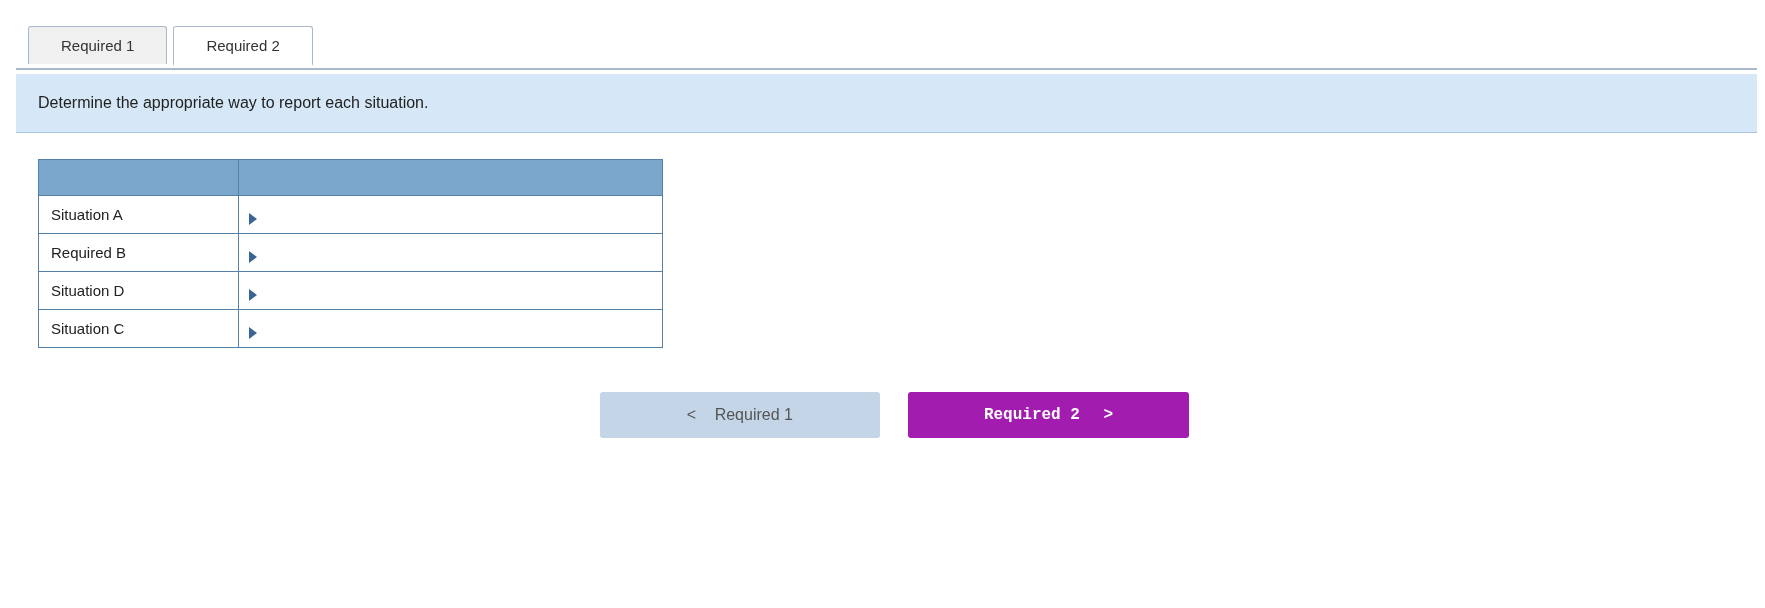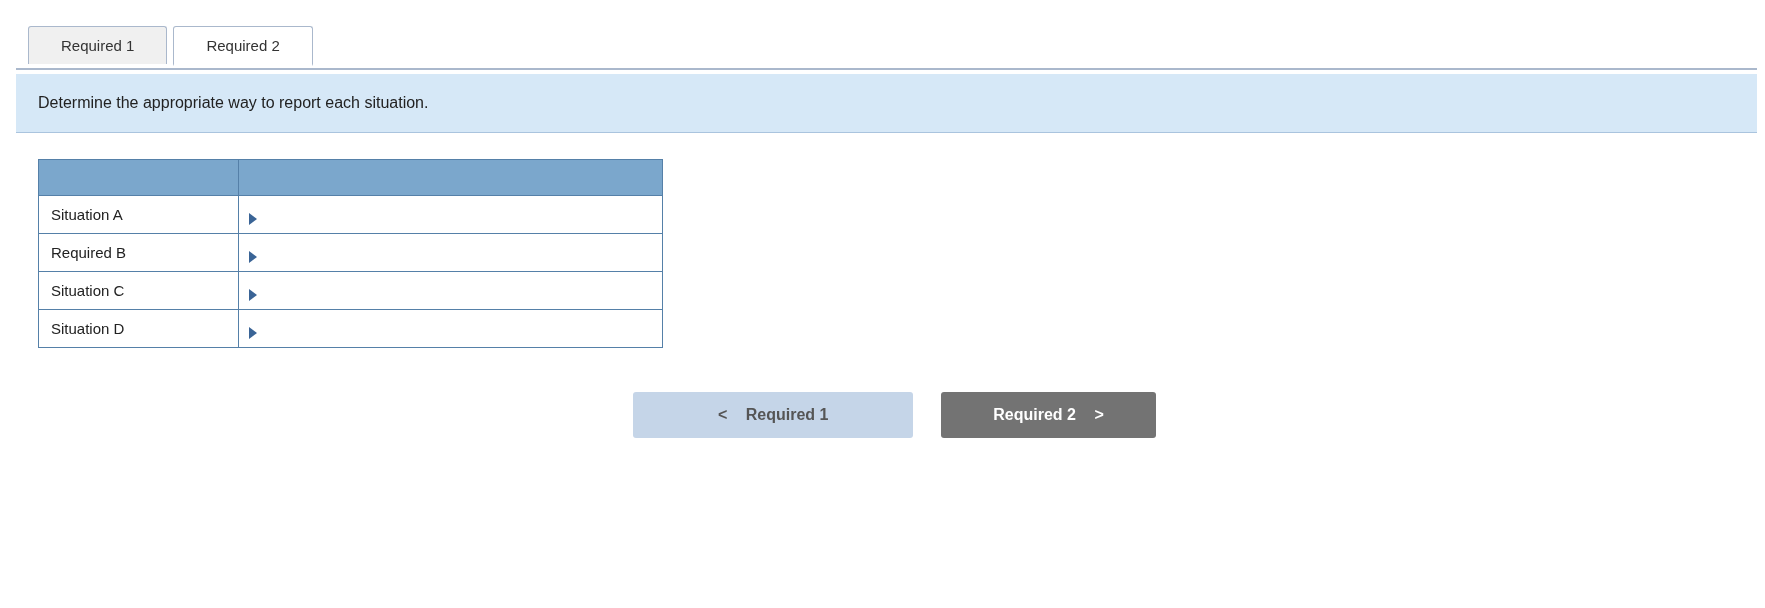--- a/index.html
+++ b/index.html
@@ -128,36 +128,37 @@
       margin-top: 40px;
       padding-bottom: 40px;
     }
 
     .btn-prev {
       background: #c5d5e8;
       color: #555;
       border: none;
       padding: 8px 48px;
       font-size: 16px;
-      font-weight: bold;
+      font-weight: normal;
       border-radius: 3px;
       cursor: pointer;
       min-width: 280px;
     }
 
     .btn-next {
-      background: #737373;
+      background: #a21caf;
       color: #fff;
       border: none;
-      padding: 14px 48px;
+      padding: 14px 72px;
       font-size: 16px;
       font-weight: bold;
       border-radius: 3px;
       cursor: pointer;
       min-width: 200px;
+      font-family: Liberation Mono, monospace;
     }
 
     .btn-prev .chevron {
       margin-right: 10px;
     }
 
     .btn-next .chevron {
       margin-left: 10px;
     }
   </style>
@@ -199,29 +200,29 @@
         <tr>
           <td class="label-cell">
             <span>Required B</span>
           </td>
           <td class="dropdown-cell">
             <span class="dropdown-arrow"></span>
           </td>
         </tr>
         <tr>
           <td class="label-cell">
+            <span>Situation D</span>
+          </td>
+          <td class="dropdown-cell">
+            <span class="dropdown-arrow"></span>
+          </td>
+        </tr>
+        <tr>
+          <td class="label-cell">
             <span>Situation C</span>
-          </td>
-          <td class="dropdown-cell">
-            <span class="dropdown-arrow"></span>
-          </td>
-        </tr>
-        <tr>
-          <td class="label-cell">
-            <span>Situation D</span>
           </td>
           <td class="dropdown-cell">
             <span class="dropdown-arrow"></span>
           </td>
         </tr>
       </tbody>
     </table>
   </div>
 
   <div class="nav-buttons">

